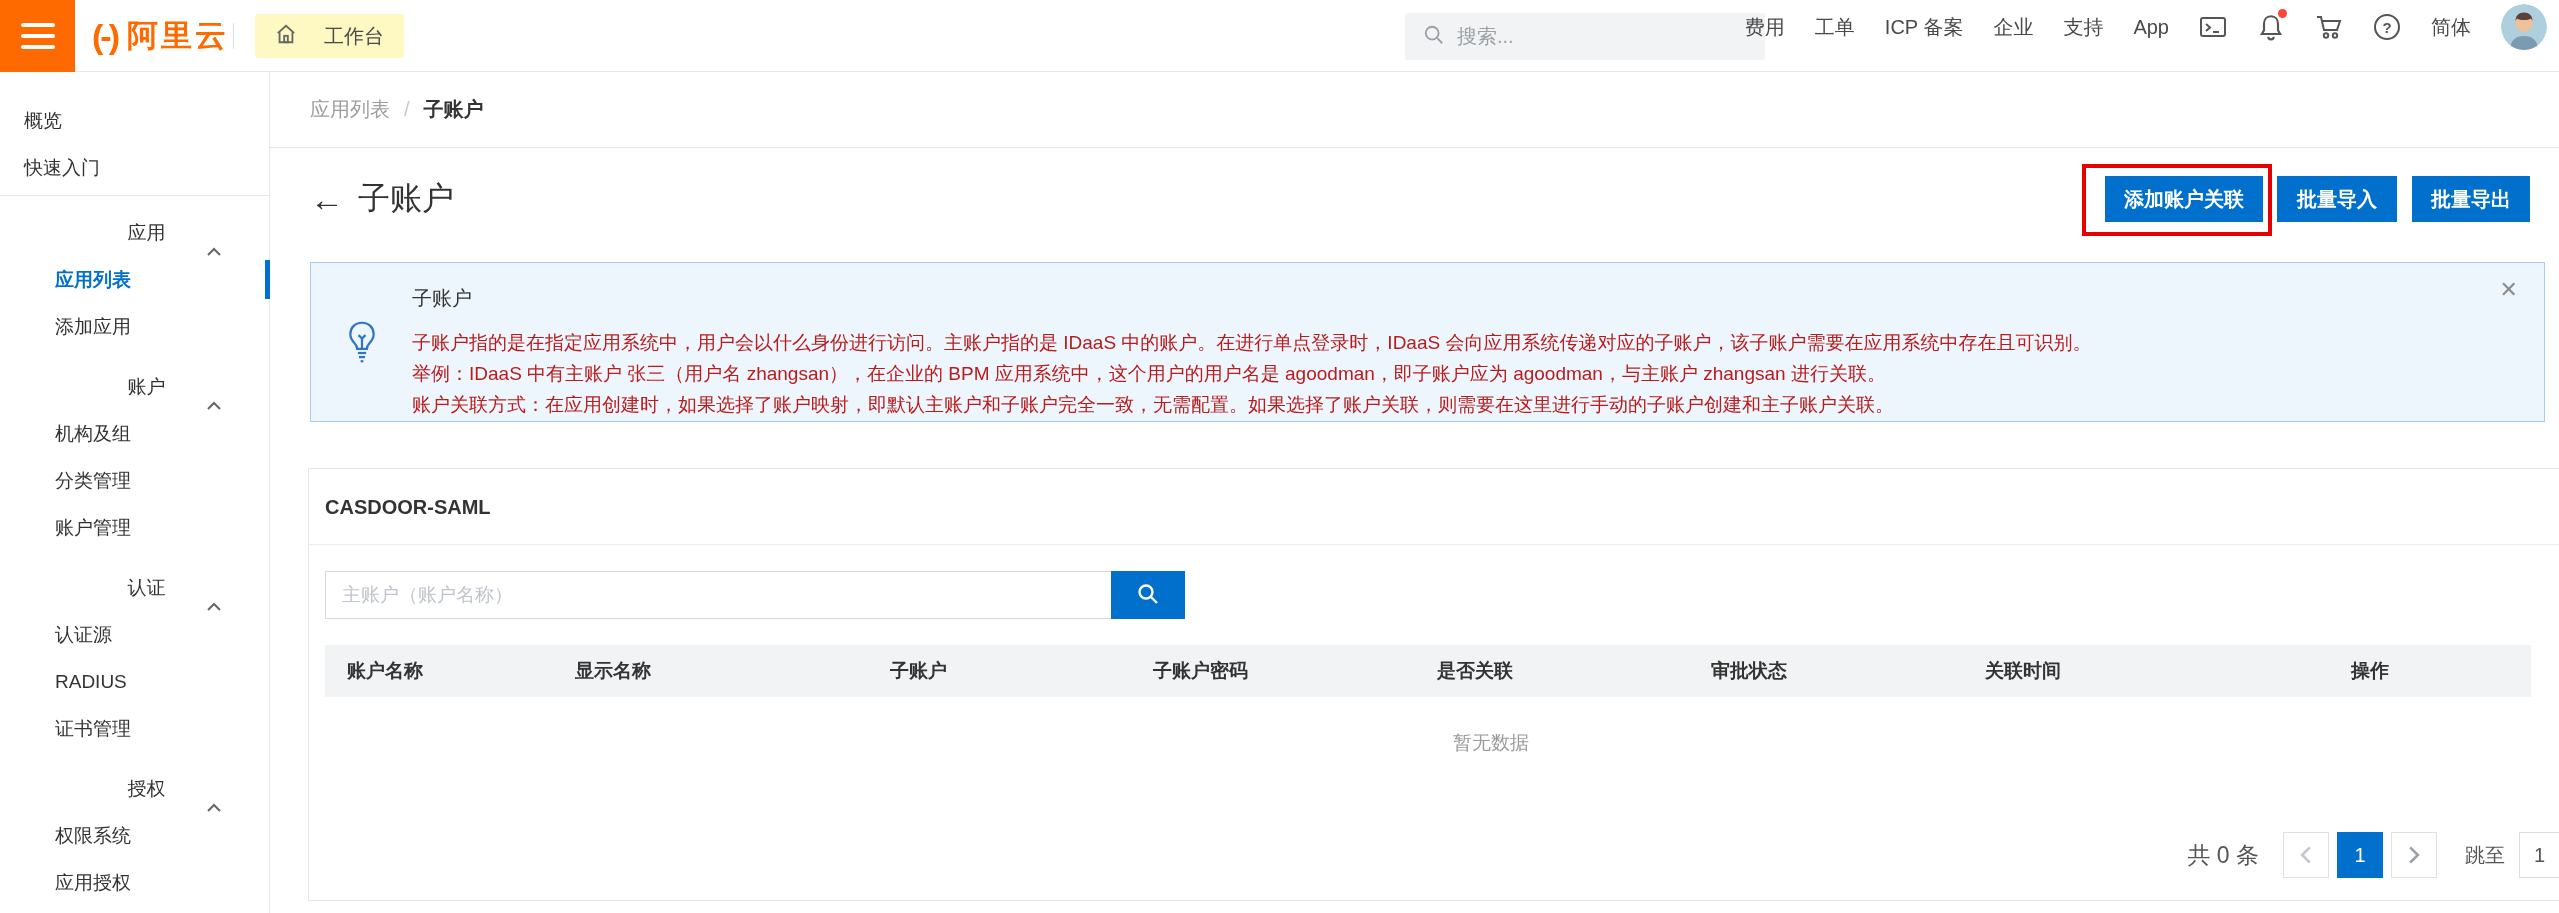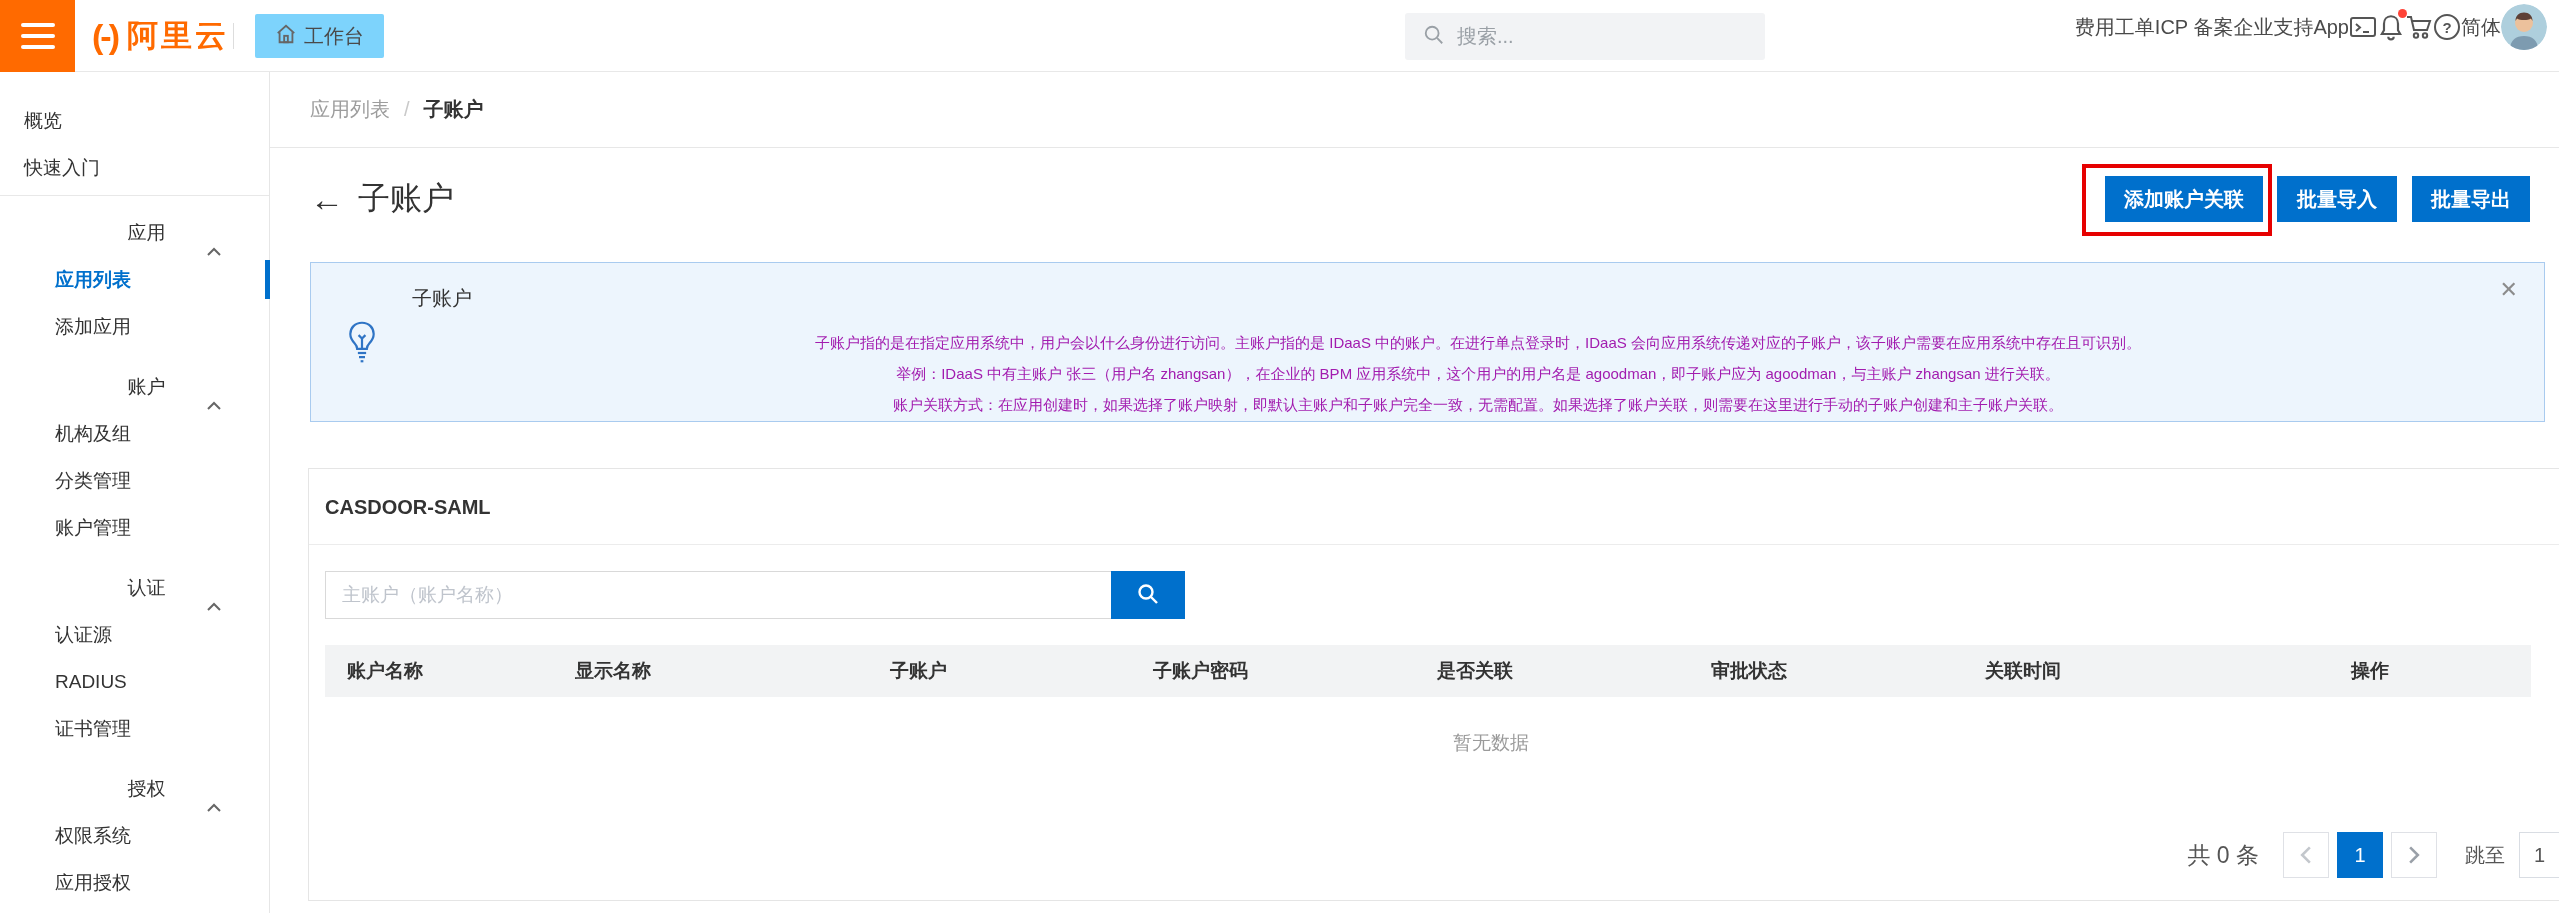--- a/index.html
+++ b/index.html
@@ -7,25 +7,25 @@
   .root { position:relative; width:2559px; height:913px; }
 
   
   .navbar { position:absolute; left:0; top:0; width:2559px; height:72px; background:#fff; border-bottom:1px solid #e8e8e8; z-index:20; }
   .hamburger { position:absolute; left:0; top:0; width:75px; height:72px; background:#ff6a00; display:flex; flex-direction:column; justify-content:center; align-items:center; gap:7px; cursor:pointer; }
   .hamburger span { display:block; width:34px; height:4px; background:#fff; border-radius:2px; }
   .logo { position:absolute; left:92px; top:0; height:72px; display:flex; align-items:center; color:#ff6a00; font-weight:bold; }
   .logo .mark { font-size:34px; letter-spacing:-3px; margin-right:10px; font-weight:800; }
   .logo .word { font-size:31px; letter-spacing:3px; }
   .nav-divider { position:absolute; left:233px; top:23px; width:1px; height:26px; background:#ddd; }
-  .workbench { position:absolute; left:255px; top:14px; height:44px; padding:0 20px; background:#7dd3fc; border-radius:2px; display:flex; align-items:center; gap:7px; color:#4a4a4a; font-size:20px; cursor:pointer; }
+  .workbench { position:absolute; left:255px; top:14px; height:44px; padding:0 20px; background:#fef9c3; border-radius:2px; display:flex; align-items:center; gap:27px; color:#4a4a4a; font-size:20px; cursor:pointer; }
   .nav-search { position:absolute; left:1405px; top:13px; width:360px; height:47px; background:#f2f3f5; border-radius:3px; display:flex; align-items:center; padding-left:18px; gap:12px; }
   .nav-search input { border:none; outline:none; background:transparent; font-size:20px; color:#333; width:280px; font-family:inherit; }
   .nav-search input::placeholder { color:#9aa0a6; }
-  .nav-right { position:absolute; right:12px; top:0; height:54px; display:flex; align-items:center; }
+  .nav-right { position:absolute; right:12px; top:0; height:54px; display:flex; align-items:center; gap:30px; }
   .nav-item { font-size:20px; color:#4a4a4a; cursor:pointer; white-space:nowrap; }
   .nav-ic { position:relative; width:28px; height:28px; display:flex; align-items:center; justify-content:center; cursor:pointer; }
   .nav-ic svg { display:block; }
   .red-dot { position:absolute; right:-2px; top:-4px; width:9px; height:9px; border-radius:50%; background:#ff4438; }
   .avatar { width:46px; height:46px; border-radius:50%; overflow:hidden; cursor:pointer; }
 
   
   .sidebar { position:absolute; left:0; top:72px; width:270px; bottom:0; background:#fff; border-right:1px solid #e6e6e6; padding-top:25px; z-index:10; }
   .side-item { position:relative; height:47px; line-height:47px; padding-left:24px; font-size:19px; color:#333; cursor:pointer; }
   .side-divider { height:1px; background:#e8e8e8; margin:4px 0 0 0; }
@@ -51,21 +51,21 @@
   .btn-add { left:1835px; width:158px; }
   .btn-import { left:2007px; width:120px; }
   .btn-export { left:2142px; width:118px; }
   .red-box { position:absolute; left:1812px; top:92px; width:190px; height:72px; border:4px solid #e60000; pointer-events:none; }
 
   .info-box { position:absolute; left:40px; top:190px; width:2235px; height:160px; background:#edf5fd; border:1px solid #a9cbef; display:flex; }
   .info-icon-col { width:101px; display:flex; align-items:center; justify-content:center; flex:none; }
   .info-content { flex:1; padding-top:22px; }
   .info-title { font-size:20px; color:#333; line-height:26px; }
   .info-lines { margin-top:16px; }
-  .info-line { font-size:15px; color:#a21caf; line-height:31px;text-align:center; }
+  .info-line { font-size:19px; color:#b91c1c; line-height:31px; }
   .info-close { position:absolute; right:26px; top:16px; font-size:22px; color:#8c8c8c; cursor:pointer; line-height:22px; }
 
   .card { position:absolute; left:38px; top:396px; width:2366px; height:433px; background:#fff; border:1px solid #e5e5e5; }
   .card-head { height:76px; line-height:76px; padding-left:16px; font-size:20px; font-weight:bold; color:#333; border-bottom:1px solid #ececec; }
   .search-row { margin:26px 16px 0 16px; height:48px; display:flex; }
   .search-input { width:786px; height:48px; border:1px solid #d9d9d9; border-right:none; padding-left:16px; font-size:19px; color:#333; outline:none; font-family:inherit; }
   .search-input::placeholder { color:#bfc4cc; }
   .search-btn { width:74px; height:48px; background:#0070cc; border:none; display:flex; align-items:center; justify-content:center; cursor:pointer; }
   .tbl { margin:26px 16px 0 16px; width:2206px; border-collapse:collapse; table-layout:fixed; }
   .tbl th { height:52px; background:#f2f3f4; font-size:19px; color:#333; font-weight:bold; text-align:left; padding-left:22px; }

